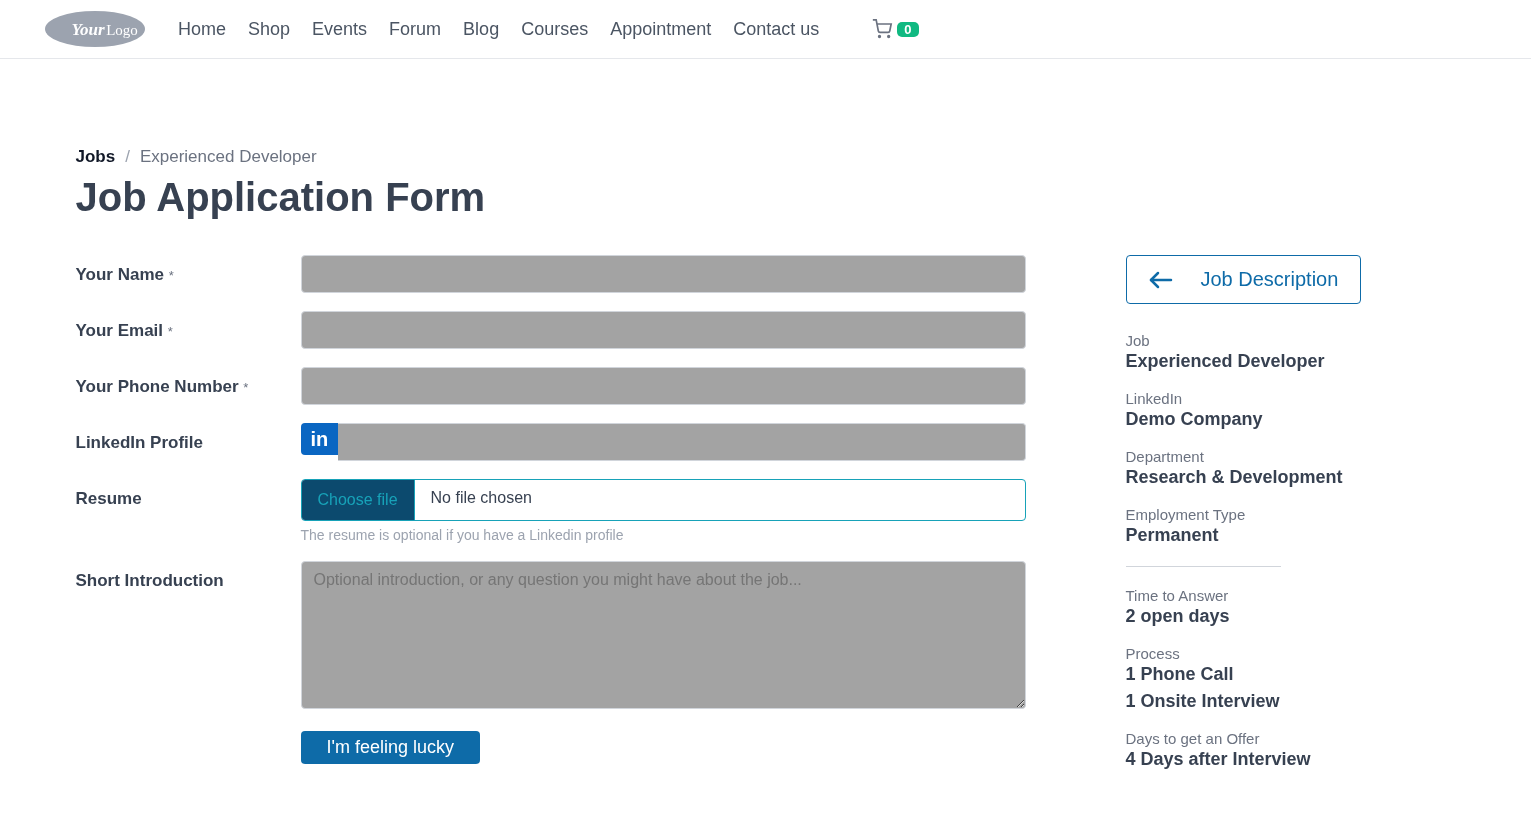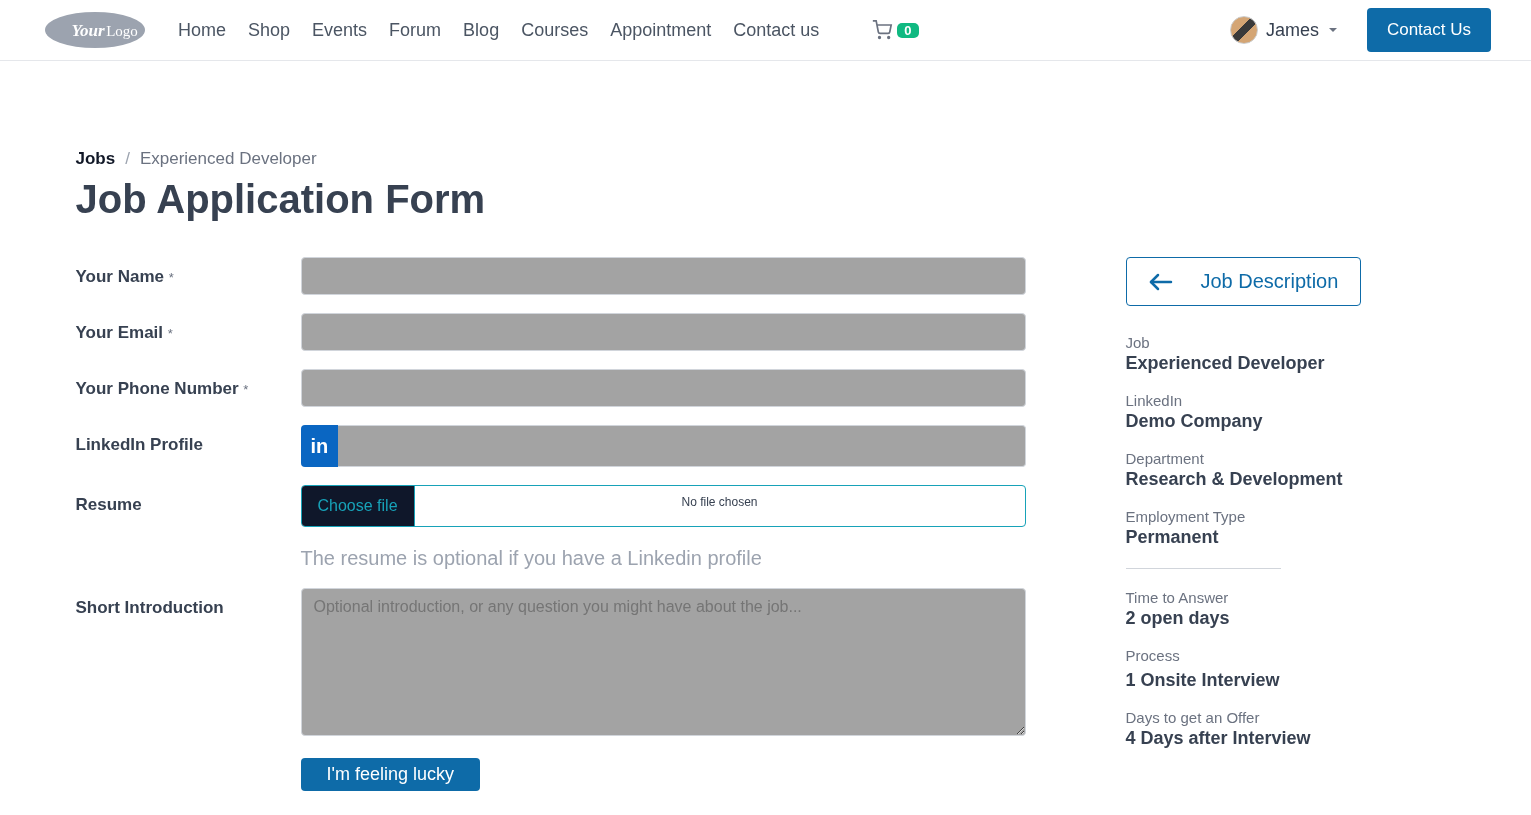--- a/index.html
+++ b/index.html
@@ -35,26 +35,26 @@
     .form-area { flex: 1; }
     .side-area { width: 330px; }
     
     
     .form-row { display: flex; margin-bottom: 18px; align-items: flex-start; }
     .form-label { width: 225px; padding-top: 10px; font-weight: 600; font-size: 17px; color: #374151; }
     .form-label .req { font-weight: normal; font-size: 13px; color: #6b7280; }
     .form-field { flex: 1; }
     .form-input { width: 100%; padding: 9px 12px; border: 1px solid #d1d5db; border-radius: 4px; font-size: 16px; background: #a3a3a3; }
     .input-group { display: flex; }
-    .input-addon { background: #0a66c2; color: #fff; width: 40px; height: 42px; display: flex; align-items: center; justify-content: center; border-radius: 4px 0 0 4px; font-weight: bold; font-size: 20px; }
+    .input-addon { background: #0a66c2; color: #fff; width: 40px; height: 32px; display: flex; align-items: center; justify-content: center; border-radius: 4px 0 0 4px; font-weight: bold; font-size: 20px; }
     .input-group .form-input { border-radius: 0 4px 4px 0; border-left: none; }
     .file-input { display: flex; border: 1px solid #17a2b8; border-radius: 4px; overflow: hidden; height: 42px; }
-    .file-btn { padding: 9px 16px; color: #17a2b8; background: #0f172a; border: none; border-right: 1px solid #17a2b8; font-size: 16px; cursor: pointer; }
-    .file-text { padding: 9px 16px; color: #374151; flex: 1; font-size: 12px; text-align: center; }
-    .help-text { font-size: 20px; color: #9ca3af; margin-top: 20px; }
+    .file-btn { padding: 9px 16px; color: #17a2b8; background: #0c4a6e; border: none; border-right: 1px solid #17a2b8; font-size: 16px; cursor: pointer; }
+    .file-text { padding: 9px 16px; color: #374151; flex: 1; font-size: 16px; }
+    .help-text { font-size: 14px; color: #9ca3af; margin-top: 6px; }
     textarea.form-input { min-height: 148px; resize: both; font-family: inherit; }
     .submit-btn { background: #0e6ba8; color: #fff; border: none; padding: 6px 26px; font-size: 18px; border-radius: 4px; cursor: pointer; }
     
     
     .jd-btn { display: inline-flex; align-items: center; gap: 28px; border: 1px solid #0e6ba8; color: #0e6ba8; background: #fff; padding: 12px 22px; font-size: 20px; border-radius: 4px; margin-bottom: 28px; cursor: pointer; }
     .side-block { margin-bottom: 18px; }
     .side-label { color: #6b7280; font-size: 15px; margin-bottom: 2px; }
     .side-value { font-weight: 600; font-size: 18px; color: #374151; }
     .side-value.secondary { margin-top: 6px; }
     .divider { border: none; border-top: 1px solid #d1d5db; margin: 20px 0; max-width: 155px; }
@@ -81,30 +81,20 @@
     <a href="#">Contact us</a>
     <div class="cart-wrap">
       <svg width="22" height="20" viewBox="0 0 24 24" fill="none" stroke="#6b7280" stroke-width="2">
         <circle cx="9" cy="21" r="1"></circle>
           <circle cx="20" cy="21" r="1"></circle>
         <path d="M1 1h4l2.6 13.4a2 2 0 0 0 2 1.6h9.7a2 2 0 0 0 2-1.6L23 6H6"></path>
       </svg>
       <span class="cart-count">0</span>
     </div>
   </div>
-  <div class="header-right">
-    <div class="user">
-      <div class="avatar"></div>
-      <span class="user-name">James</span>
-      <svg width="12" height="12" viewBox="0 0 12 12">
-          <path d="M2 4l4 4 4-4" fill="#6b7280"></path>
-        </svg>
-    </div>
-    <button class="contact-btn">Contact Us</button>
-  </div>
 </div>
 
 <div class="container">
   <div class="breadcrumb">
     <a href="#">Jobs</a>
     <span class="sep">/</span>
     <span class="current">Experienced Developer</span>
   </div>
   <h1 class="page-title">Job Application Form</h1>
 
@@ -203,20 +193,21 @@
       </div>
       
       <hr class="divider">
       
       <div class="side-block">
         <div class="side-label">Time to Answer</div>
         <div class="side-value">2 open days</div>
       </div>
       <div class="side-block">
         <div class="side-label">Process</div>
+        <div class="side-value">1 Phone Call</div>
         <div class="side-value secondary">1 Onsite Interview</div>
       </div>
       <div class="side-block">
         <div class="side-label">Days to get an Offer</div>
         <div class="side-value">4 Days after Interview</div>
       </div>
     </div>
   </div>
 </div>
 

